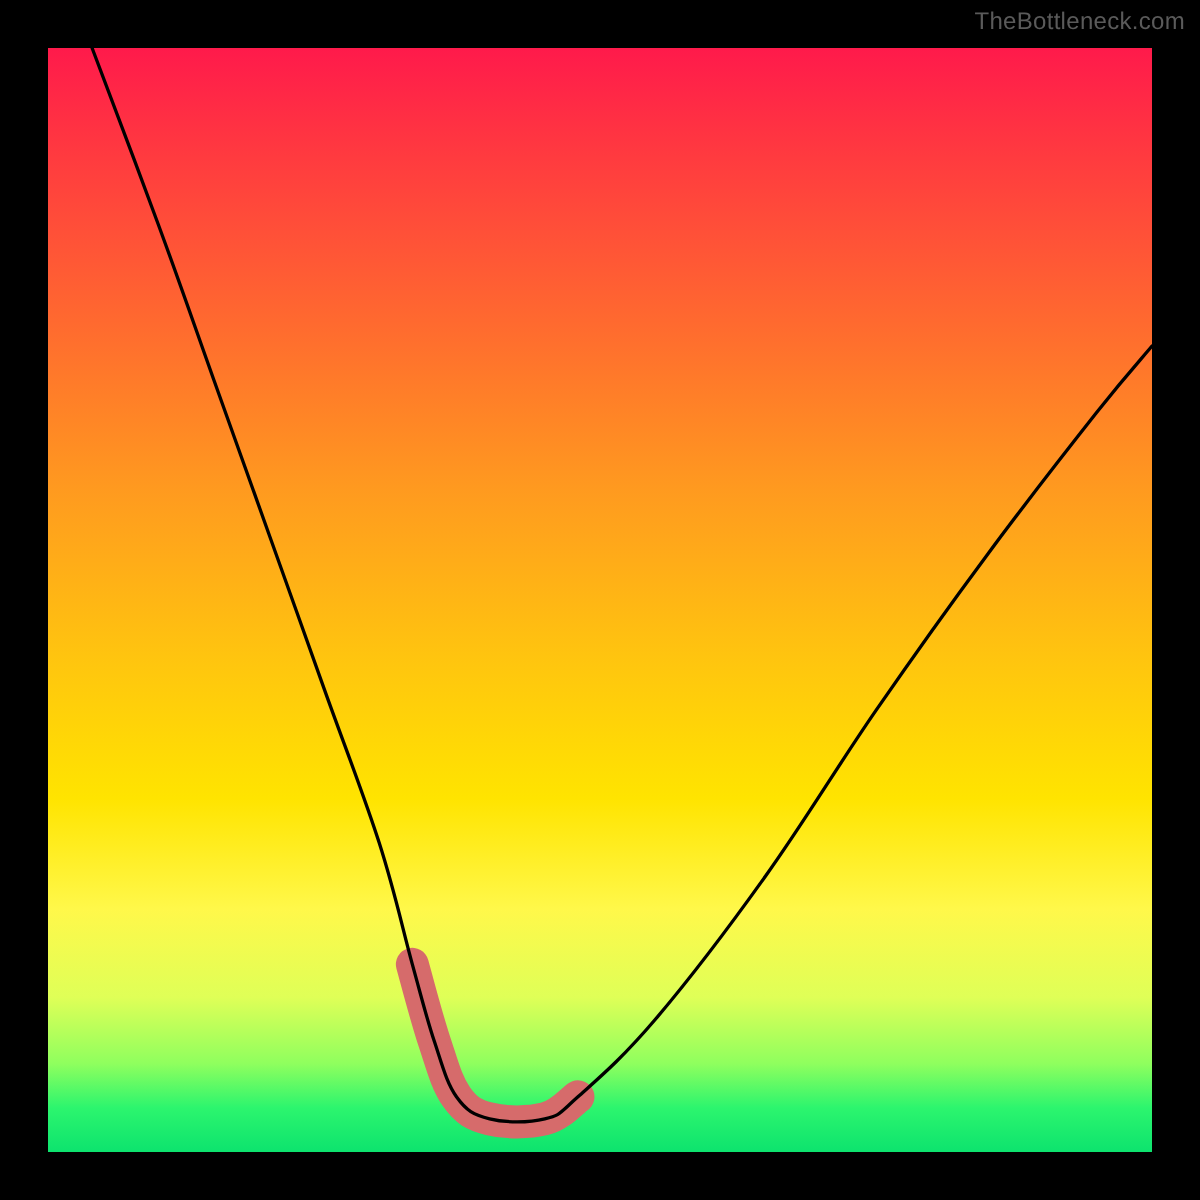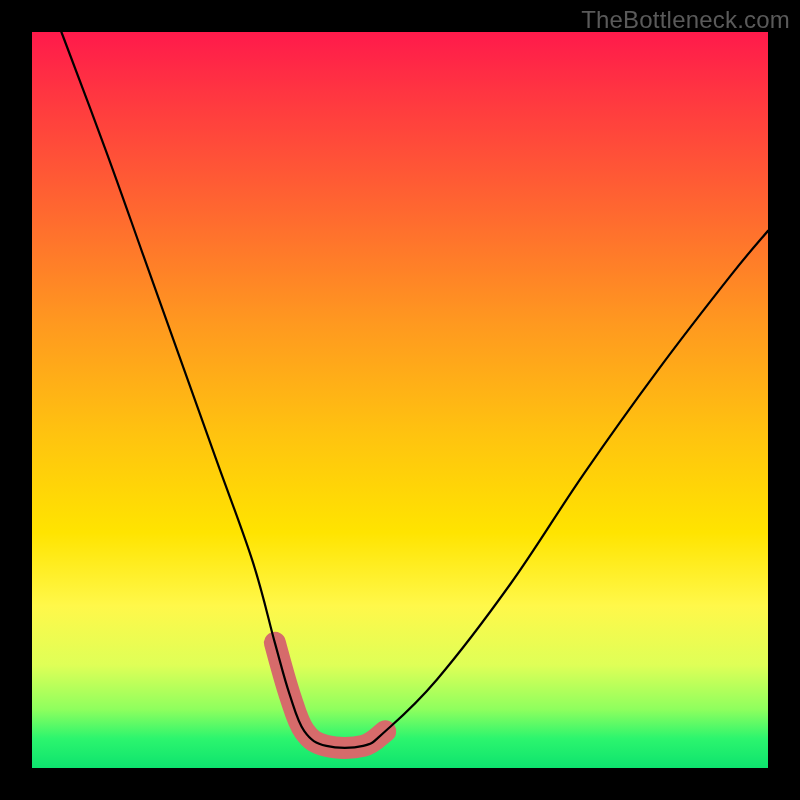--- a/index.html
+++ b/index.html
@@ -37,21 +37,21 @@
       #8fff5e 92%,
       #2cf56e 96%,
       #0de36e 100%
     );
   }
   .watermark {
     position: absolute;
     top: 6px;
     right: 10px;
     color: #5a5a5a;
-    font-size: 24px;
+    font-size: 16px;
     font-weight: 400;
     letter-spacing: 0.2px;
     user-select: none;
   }
   svg.curve {
     position: absolute;
     left: 0;
     top: 0;
     width: 736px;
     height: 736px;

